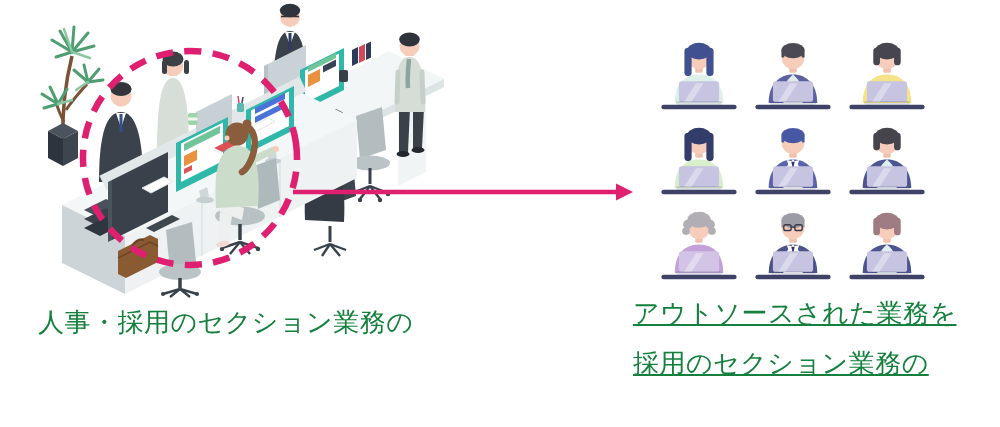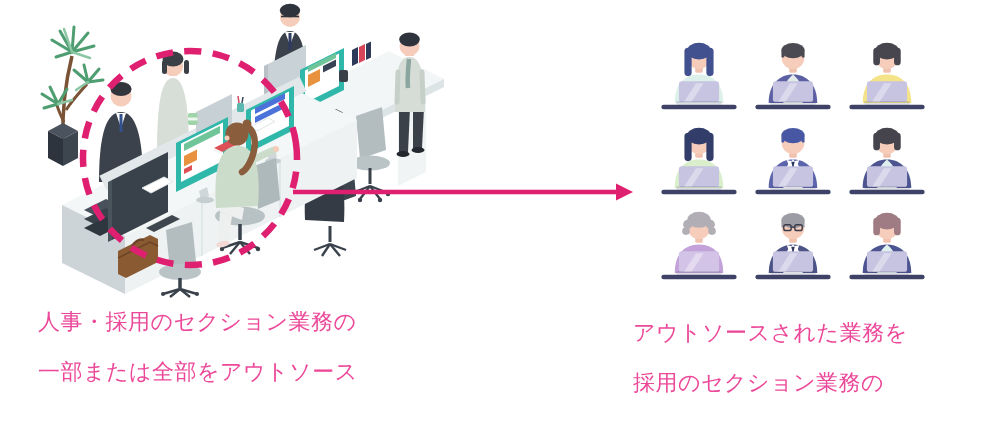--- a/index.html
+++ b/index.html
@@ -9,25 +9,25 @@
     overflow:hidden;
   }
   #office-svg{position:absolute;left:0;top:0;}
   #assistant-grid{
     position:absolute;left:652px;top:28px;
     display:grid;grid-template-columns:repeat(3,94px);grid-auto-rows:85px;
     justify-items:center;align-items:end;
   }
   #assistant-grid .seat{line-height:0;}
   .caption{
-    position:absolute;color:#ec4899;font-size:22px;line-height:50px;
+    position:absolute;color:#15803d;font-size:26px;line-height:50px;
     letter-spacing:0.5px;font-weight:500;white-space:nowrap;
   }
   #caption-left{left:38px;top:297px;}
-  #caption-right{left:633px;top:308px;}
+  #caption-right{left:633px;top:288px;text-decoration:underline;}
 </style>
 </head>
 <body>
 
 <svg id="office-svg" width="650" height="300" viewBox="0 0 650 300" aria-hidden="true">
 
   <g>
     <path d="M63,140 C62,110 66,80 72,56" fill="none" stroke="#7a5336" stroke-width="3.5"></path>
     <path d="M64,122 C60,114 58,109 57,105" fill="none" stroke="#7a5336" stroke-width="3"></path>
     <path d="M66,110 C74,98 82,90 87,84" fill="none" stroke="#7a5336" stroke-width="3"></path>
@@ -402,18 +402,17 @@
         <rect x="58.4" y="14" width="8" height="21" rx="4" fill="#9f7b83"></rect>
         <rect x="26" y="54" width="48" height="25" rx="3.5" fill="#c6c4e1"></rect>
         <polygon points="32,79 46.5,56.5 55.5,56.5 41,79" fill="rgba(255,255,255,0.38)"></polygon>
         <rect x="22.5" y="77.6" width="55" height="4.4" rx="2.2" fill="rgba(72,74,110,0.18)"></rect>
         <rect x="5" y="82" width="90" height="5.6" rx="2.8" fill="#3d4266"></rect>
       </svg></div>
   </div>
 
 <div class="caption" id="caption-left">
   <div>人事・採用のセクション業務の</div>
-  <div>一部または全部をアウトソース</div>
 </div>
 <div class="caption" id="caption-right">
   <div>アウトソースされた業務を</div>
   <div>採用のセクション業務の</div>
 </div>
 
 </body></html>

